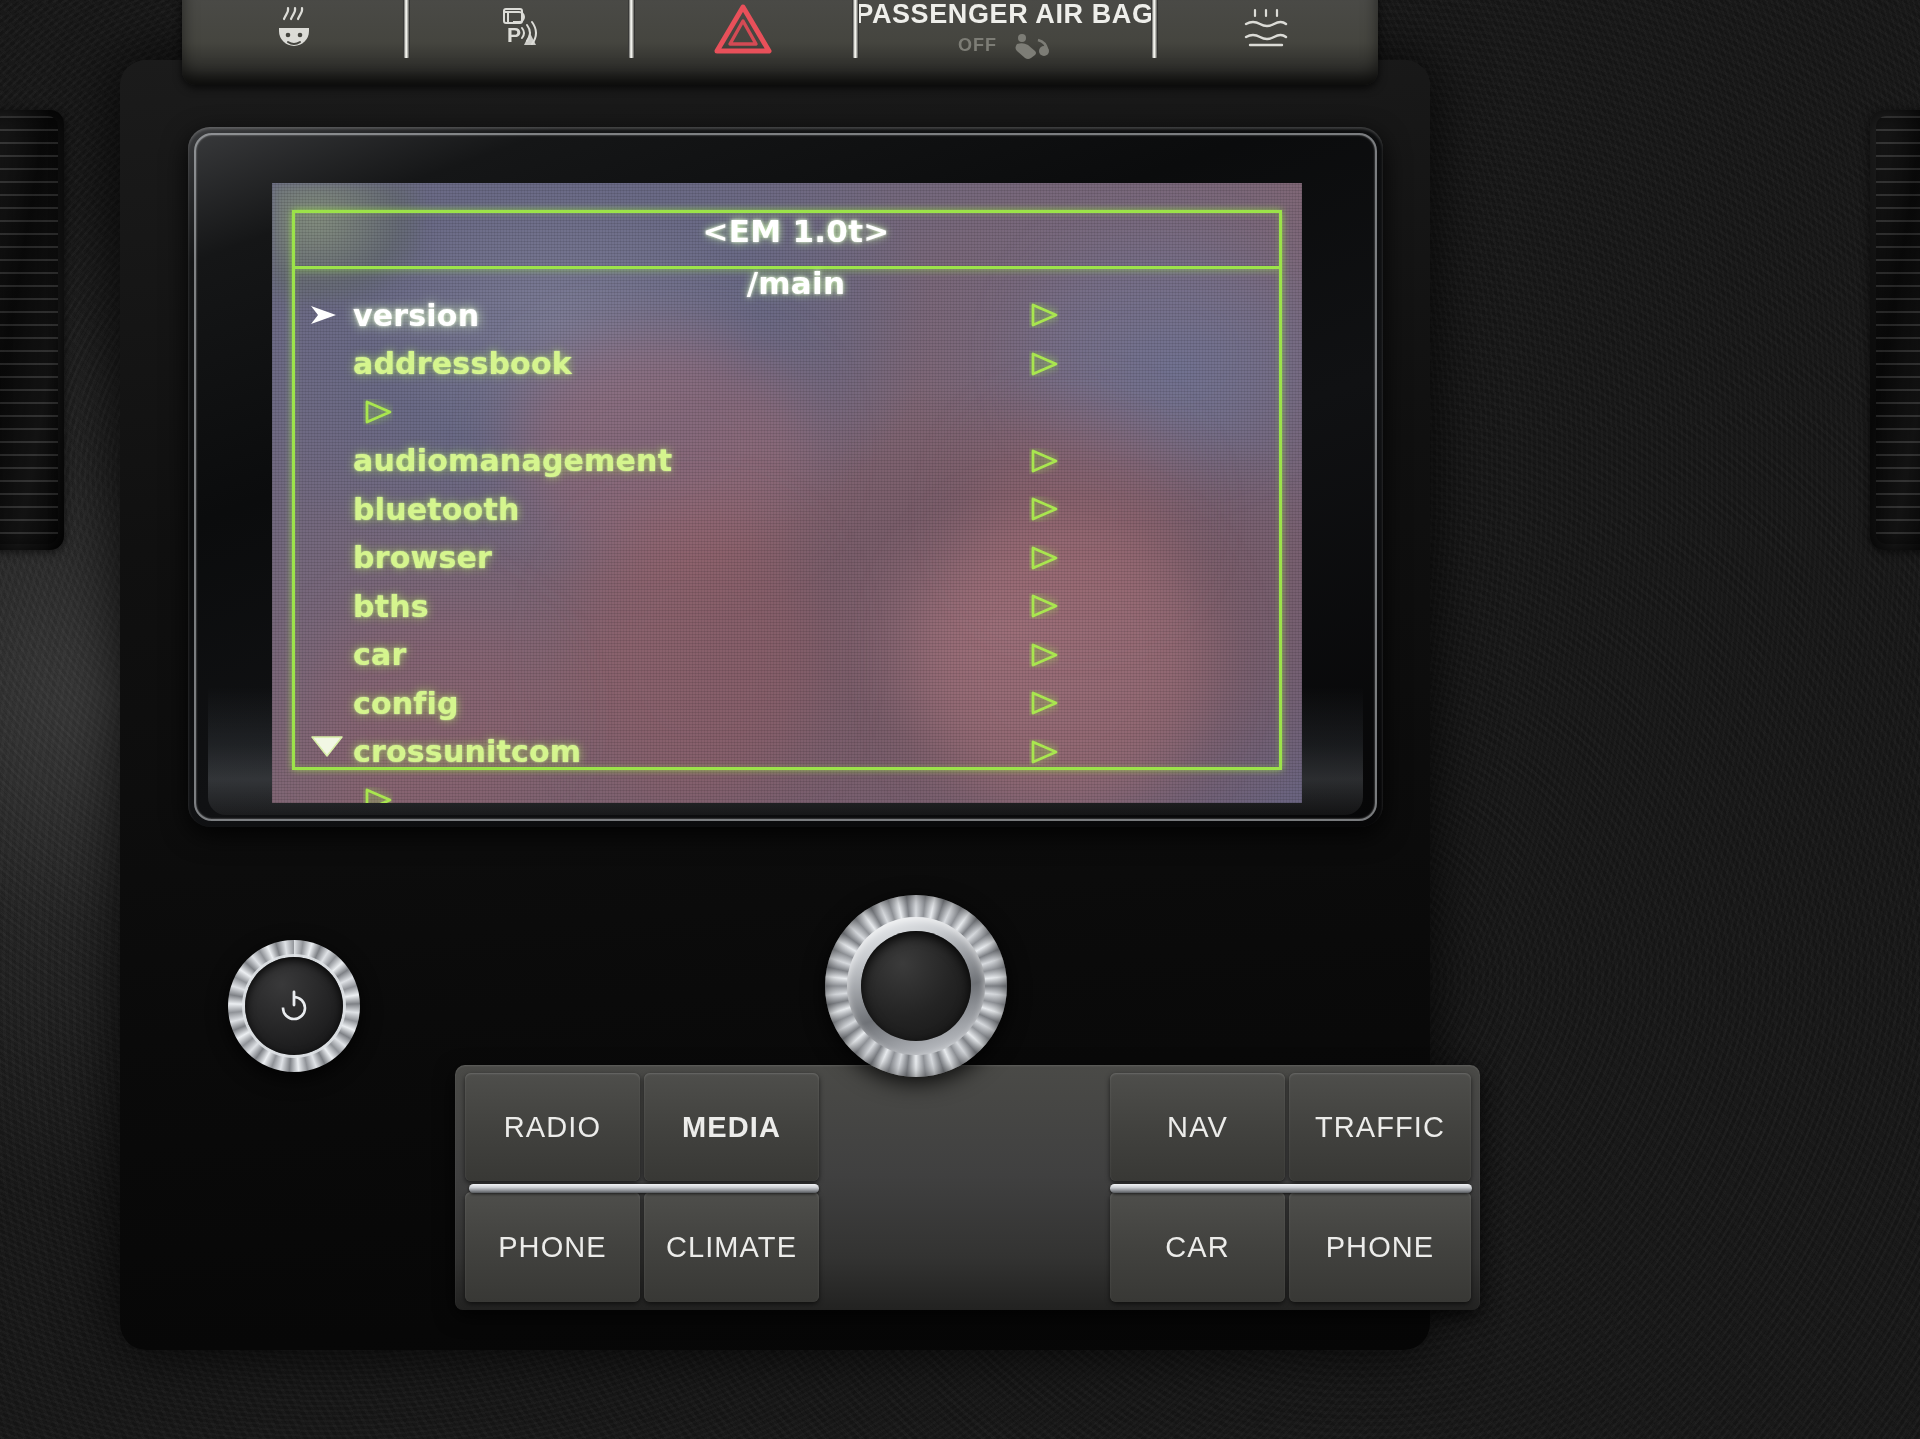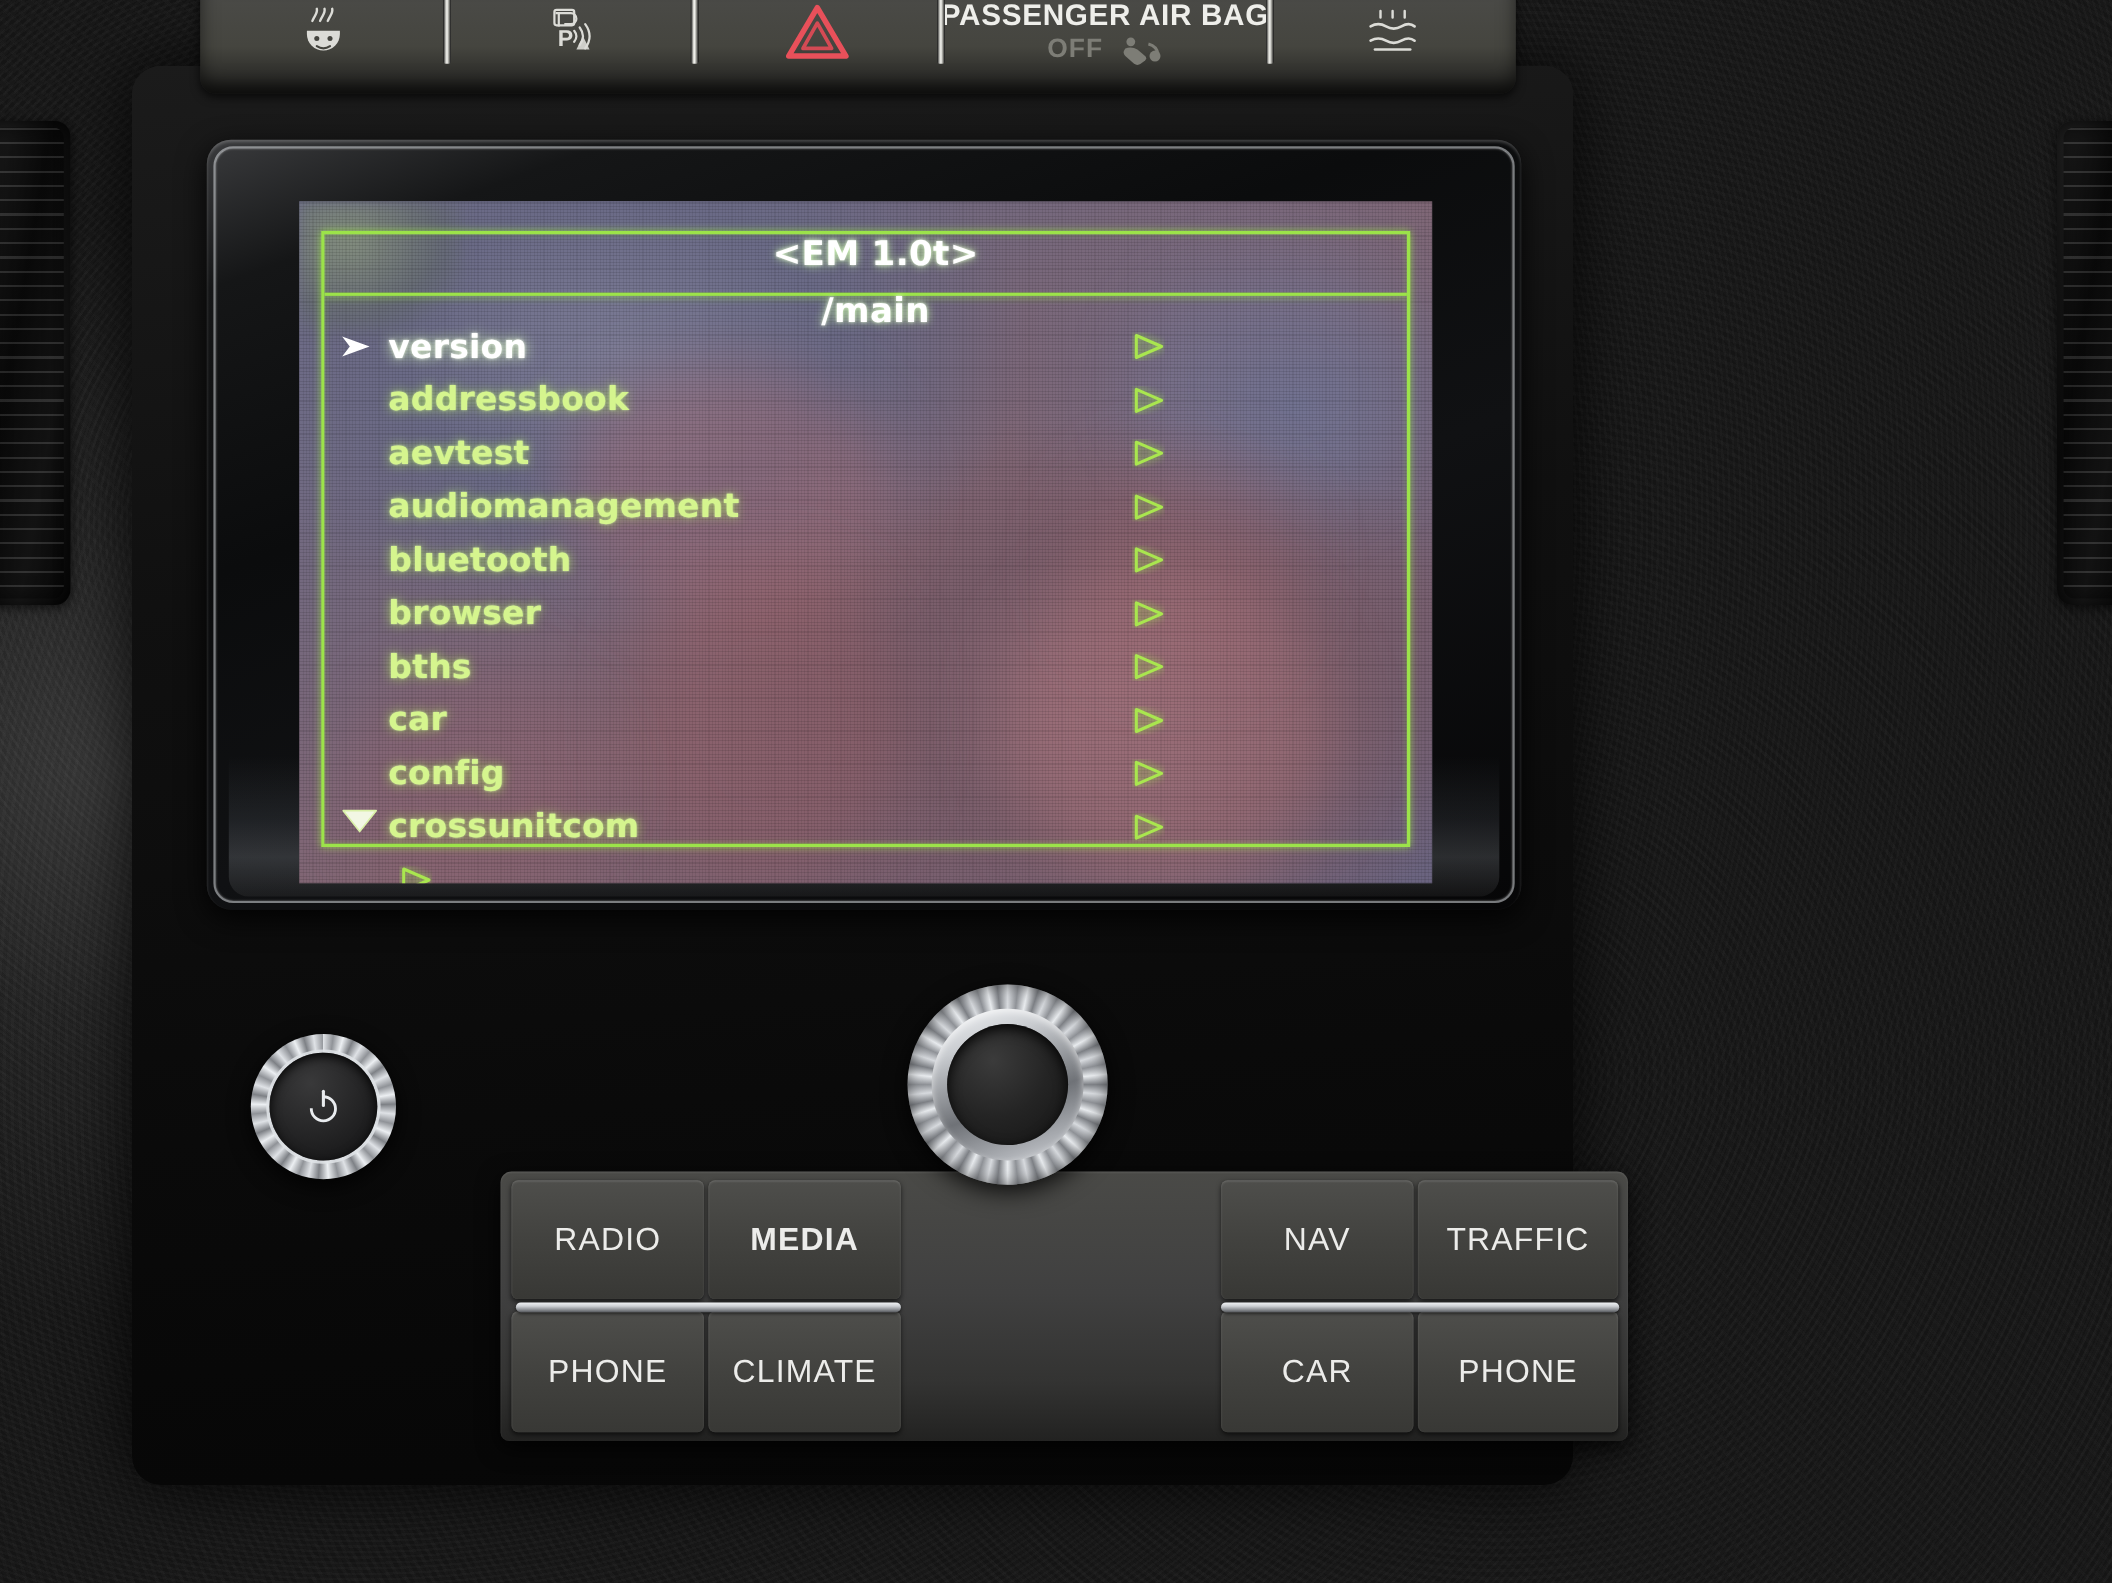--- a/index.html
+++ b/index.html
@@ -71,21 +71,21 @@
     line-height: 1.02; padding-top: 2px;
   }
   #airbag-block .l1 {
     font-size: 27px; font-weight: bold; letter-spacing: .6px;
     color: #eeeeea; white-space: nowrap;
   }
   #airbag-block .l2 {
     display: flex; align-items: center; gap: 14px; margin-top: 2px;
   }
   #airbag-block .off {
-    font-size: 24px; font-weight: bold; letter-spacing: 1px;
+    font-size: 18px; font-weight: bold; letter-spacing: 1px;
     color: #7d7d76;
   }
 
   
   #head-unit {
     position: absolute;
     left: 120px; top: 60px;
     width: 1310px; height: 1290px;
     background: linear-gradient(175deg, #1b1b1b 0%, #101010 35%, #0a0a0a 70%, #060606 100%);
     border-radius: 26px;
@@ -490,21 +490,20 @@
               <path d="M4 3 L27 13 L4 23 Z" fill="none" stroke="#a9e64f" stroke-width="2.8" stroke-linejoin="round" style="filter:drop-shadow(0 0 4px rgba(160,230,80,.85))"></path>
             </svg>
           </div>
         </div>
         <div class="menu-row">
           <div class="cursor-cell">
             <svg class="cursor-glyph hidden" viewBox="0 0 30 26">
               <path d="M2 4 L27 13 L2 22 L9 13 Z" fill="#ffffff"></path>
             </svg>
           </div>
-          <div class="label-cell">aevtest</div>
           <div class="arrow-cell">
             <svg class="sub-arrow" viewBox="0 0 30 26">
               <path d="M4 3 L27 13 L4 23 Z" fill="none" stroke="#a9e64f" stroke-width="2.8" stroke-linejoin="round" style="filter:drop-shadow(0 0 4px rgba(160,230,80,.85))"></path>
             </svg>
           </div>
         </div>
         <div class="menu-row">
           <div class="cursor-cell">
             <svg class="cursor-glyph hidden" viewBox="0 0 30 26">
               <path d="M2 4 L27 13 L2 22 L9 13 Z" fill="#ffffff"></path>

